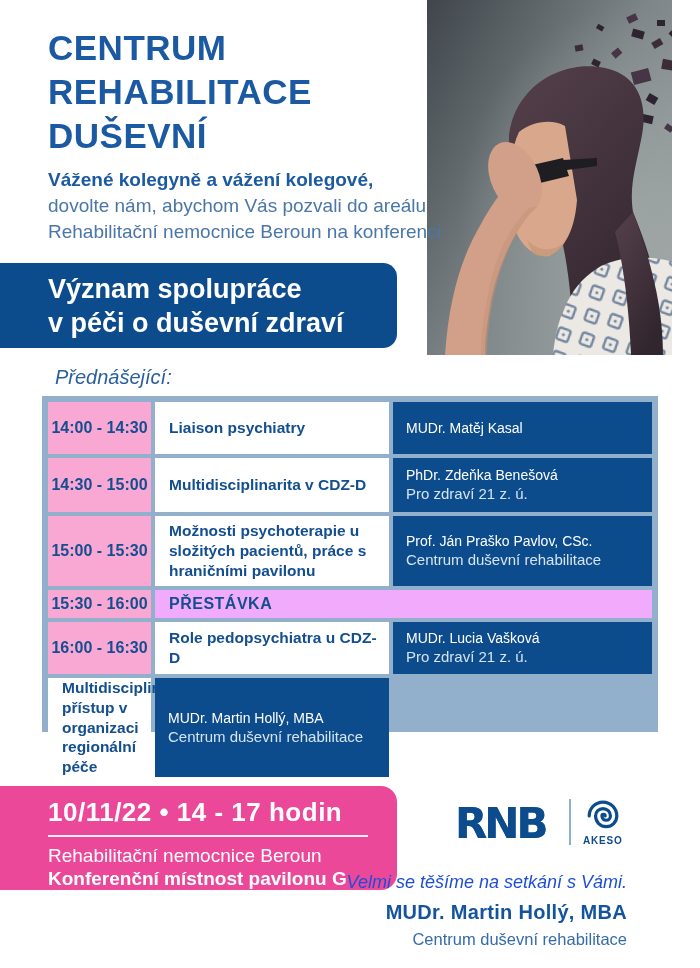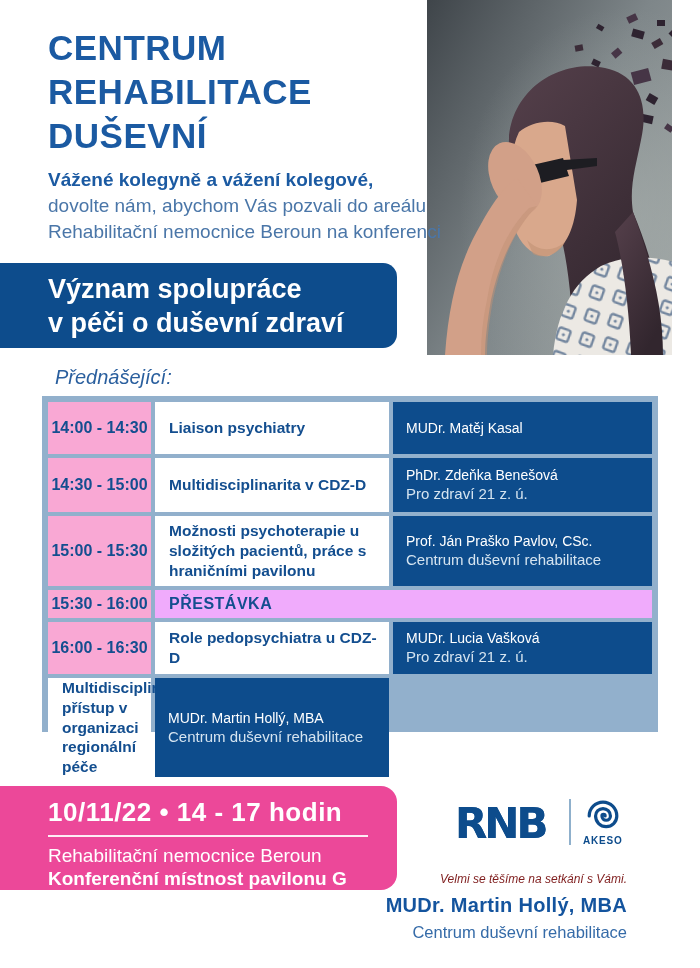--- a/index.html
+++ b/index.html
@@ -83,21 +83,21 @@
   .venue2 { color:#ffffff; font-size:19px; font-weight:bold; line-height:23px; }
 
   
   .logos { position:absolute; left:455px; top:797px; display:flex; align-items:center; gap:12px; }
   .logo-divider { width:2px; height:46px; background:#8fb0cc; }
   .akeso-wrap { display:flex; flex-direction:column; align-items:center; }
   .akeso-label { font-size:10px; font-weight:bold; letter-spacing:0.8px; color:#0d4c8c; margin-top:2px; }
 
   
   .closing { position:absolute; right:45px; top:872px; text-align:right; }
-  .closing-italic { font-size:12px; font-style:italic; color:#7f1d1d; }
+  .closing-italic { font-size:18px; font-style:italic; color:#1d4ed8; }
   .closing-name { font-size:20px; font-weight:bold; color:#14549e; margin-top:8px; letter-spacing:0.3px; }
   .closing-org { font-size:16.5px; color:#356ba8; margin-top:6px; }
 </style>
 </head>
 <body>
 
 <div class="page">
 
   <div class="photo">
     <svg width="273" height="355" viewBox="0 0 273 355">

